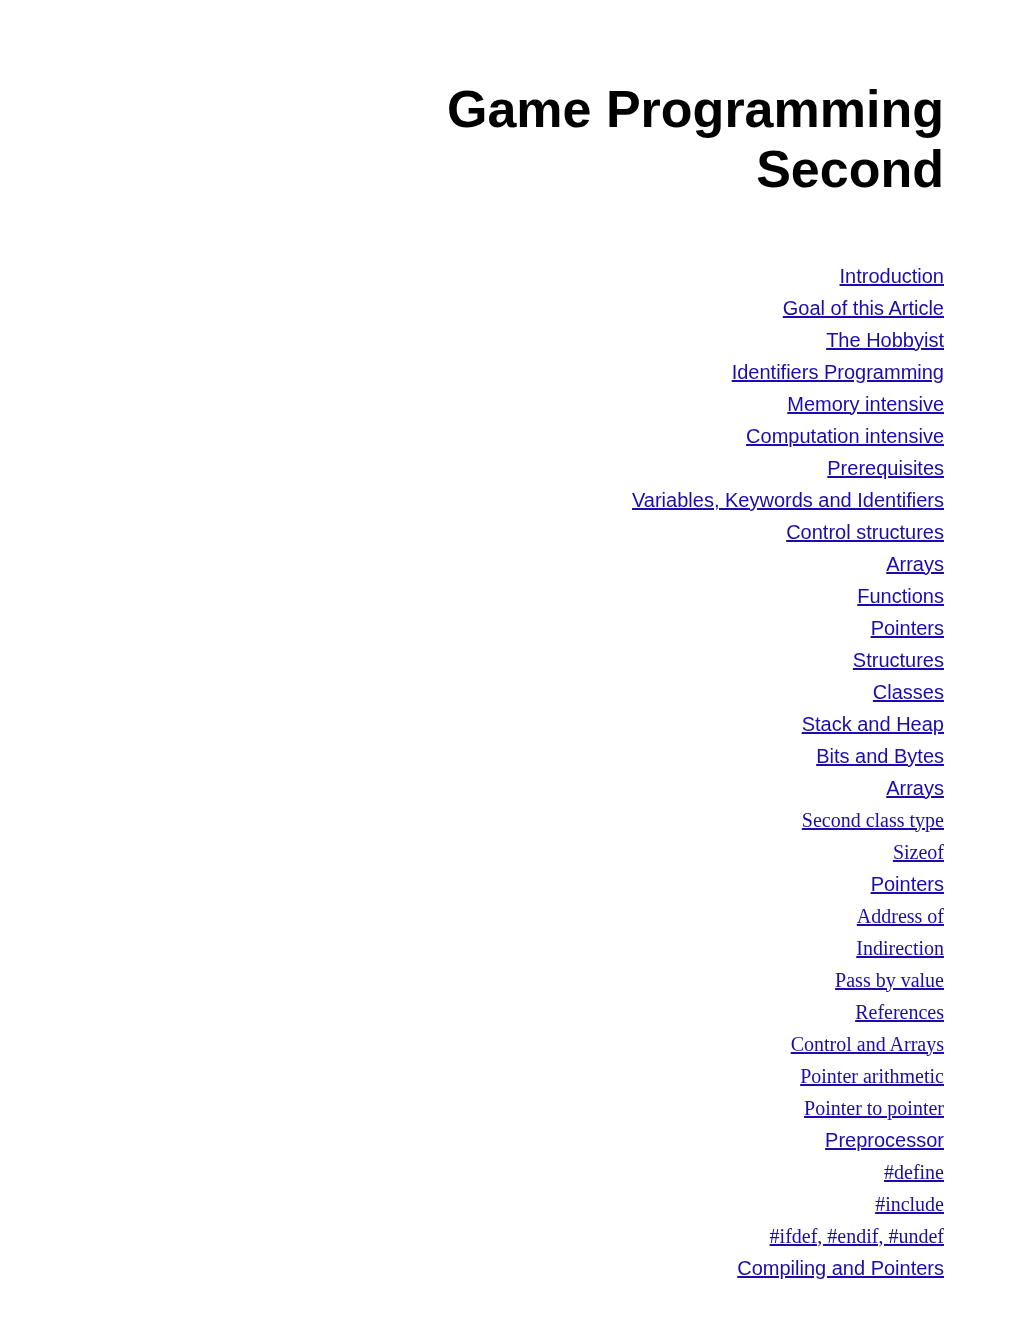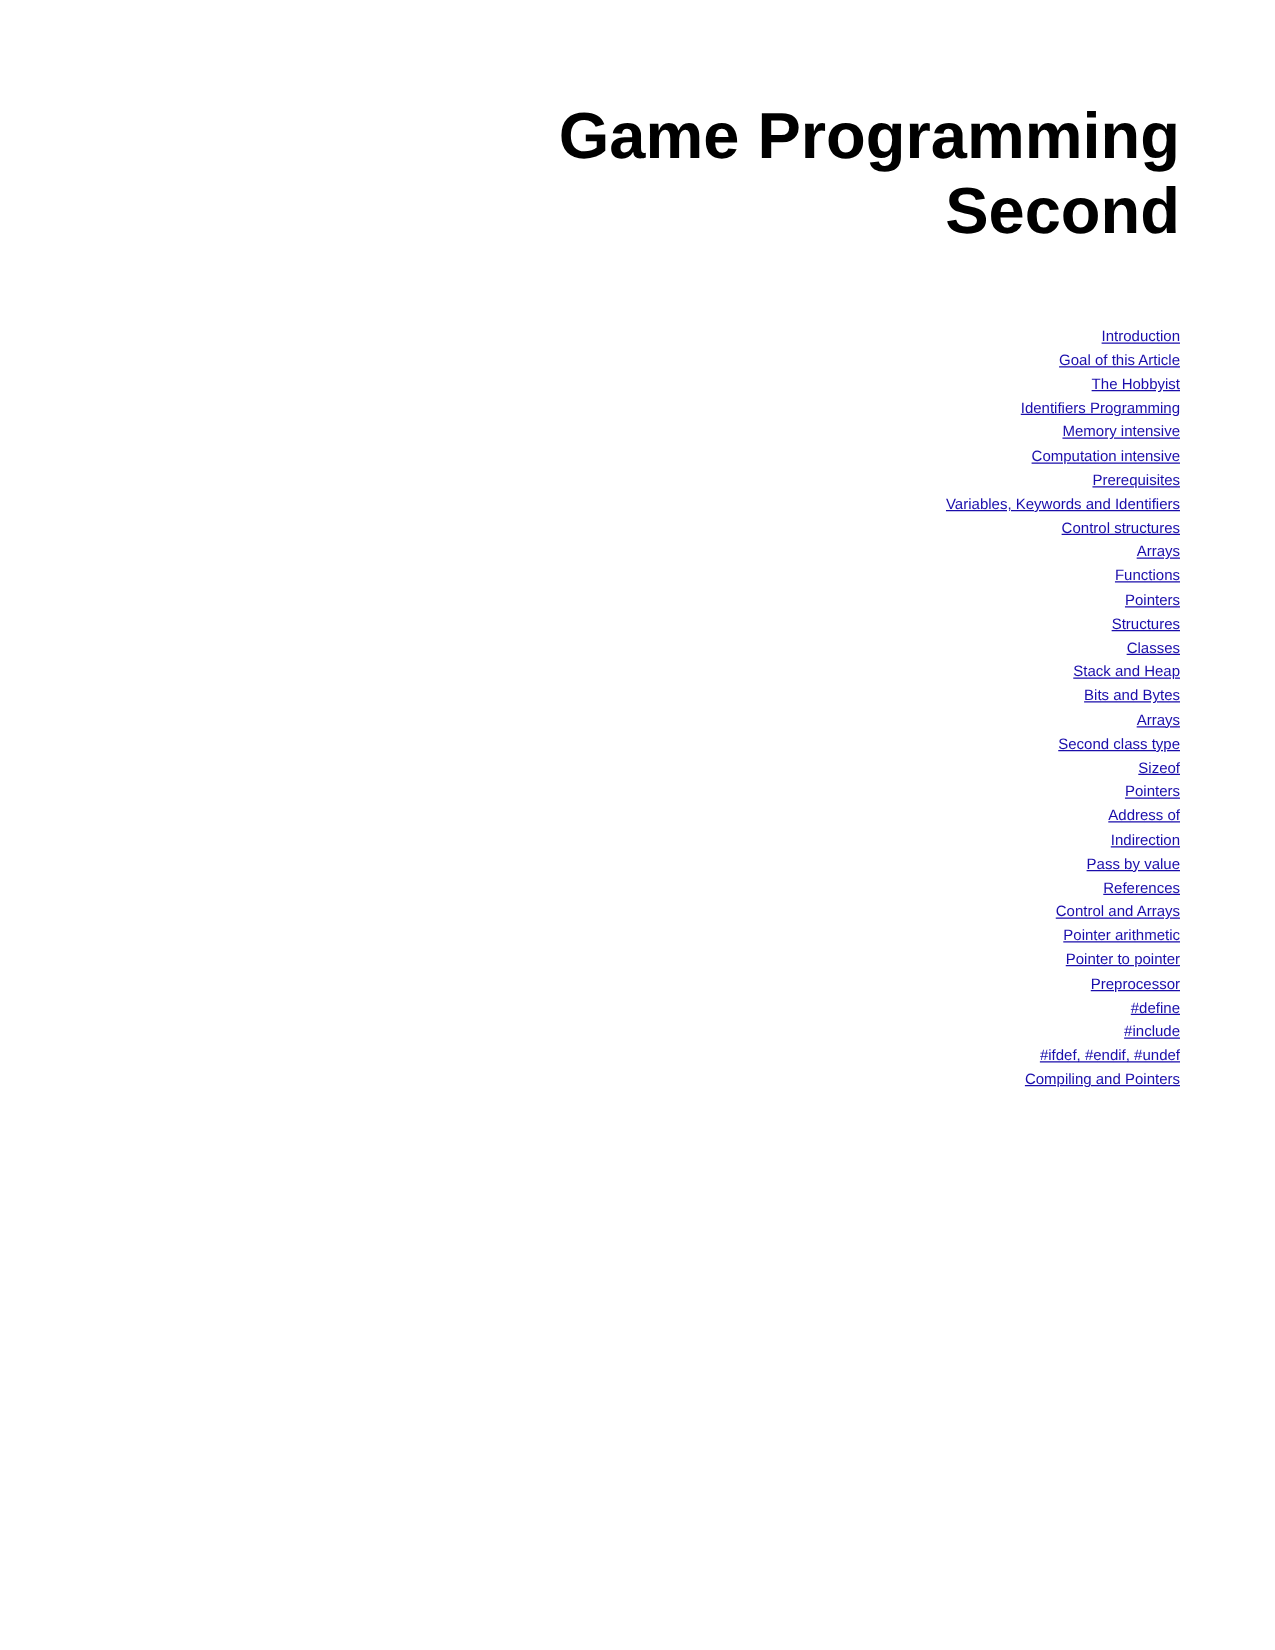--- a/index.html
+++ b/index.html
@@ -30,35 +30,36 @@
     }
 
     .toc-container {
       margin-top: 10px;
     }
 
     .toc-item {
       display: block;
       color: #1a0dab;
       text-decoration: underline;
-      font-size: 12px;
+      font-size: 20px;
       line-height: 1.6;
       cursor: pointer;
     }
 
     .level-0 {
       margin-left: 0px;
     }
 
     .level-1 {
       margin-left: 92px;
     }
 
     .level-2 {
       margin-left: 120px;
+      font-family: Liberation Serif, serif;
     }
   </style>
 </head>
 <body>
 
 <div class="page-container">
   <h1 class="page-title">
     <span>Game Programming</span><br>
     <span>Second</span>
   </h1>

